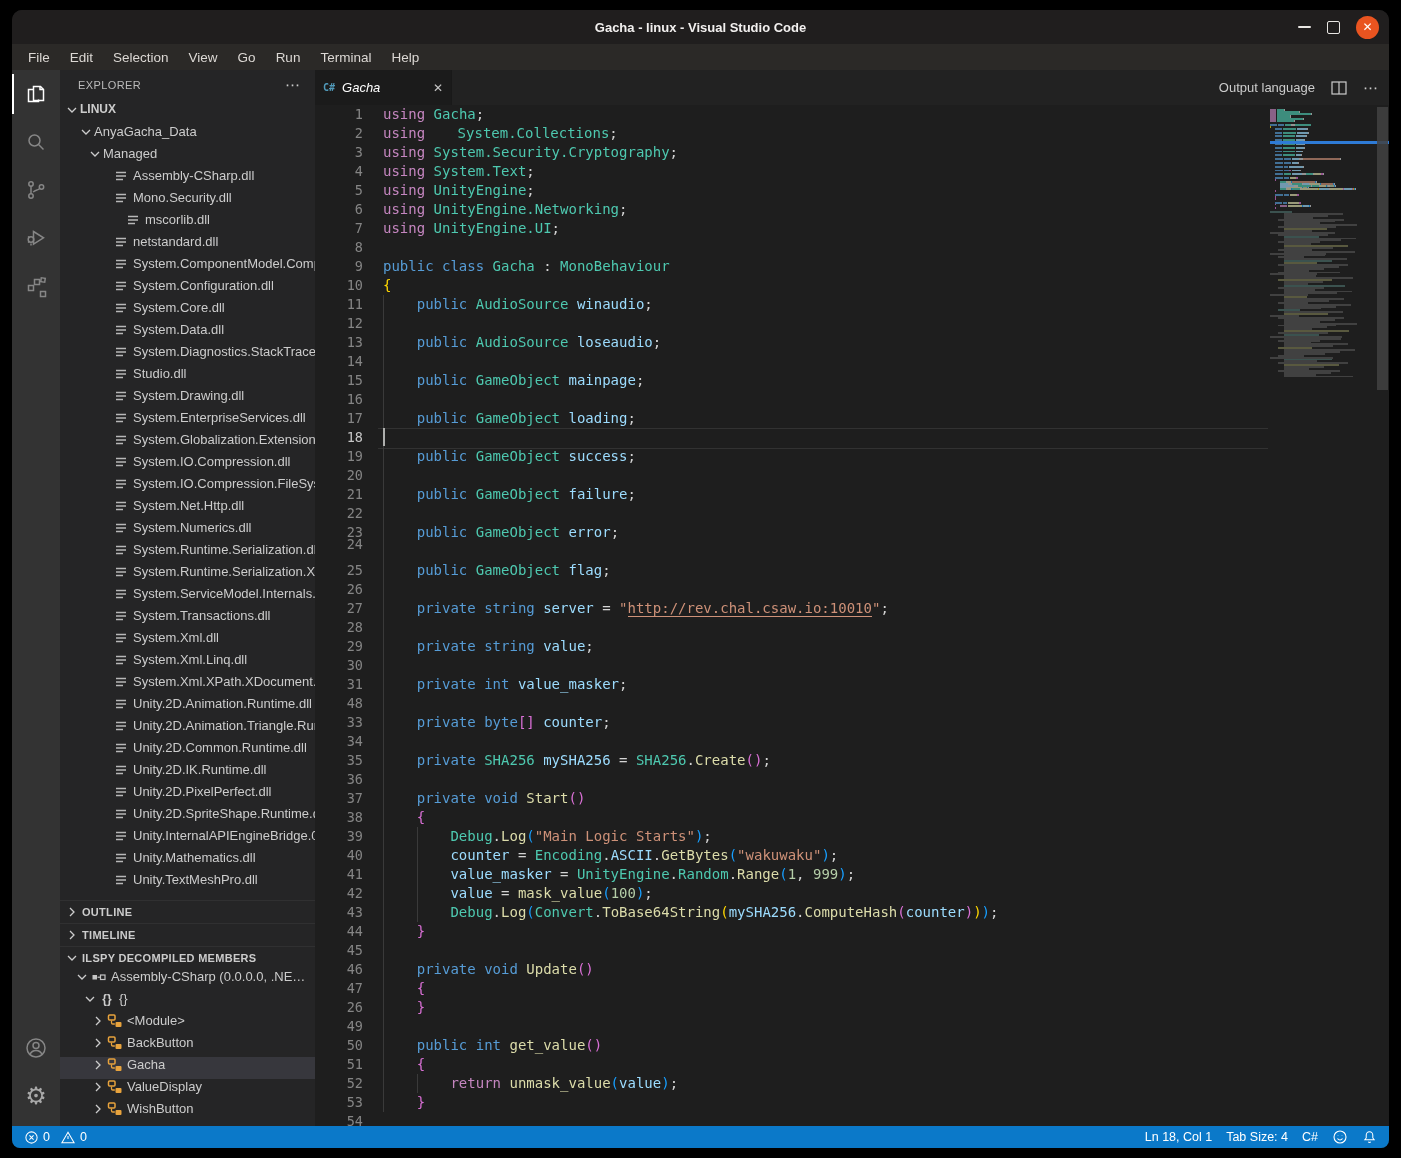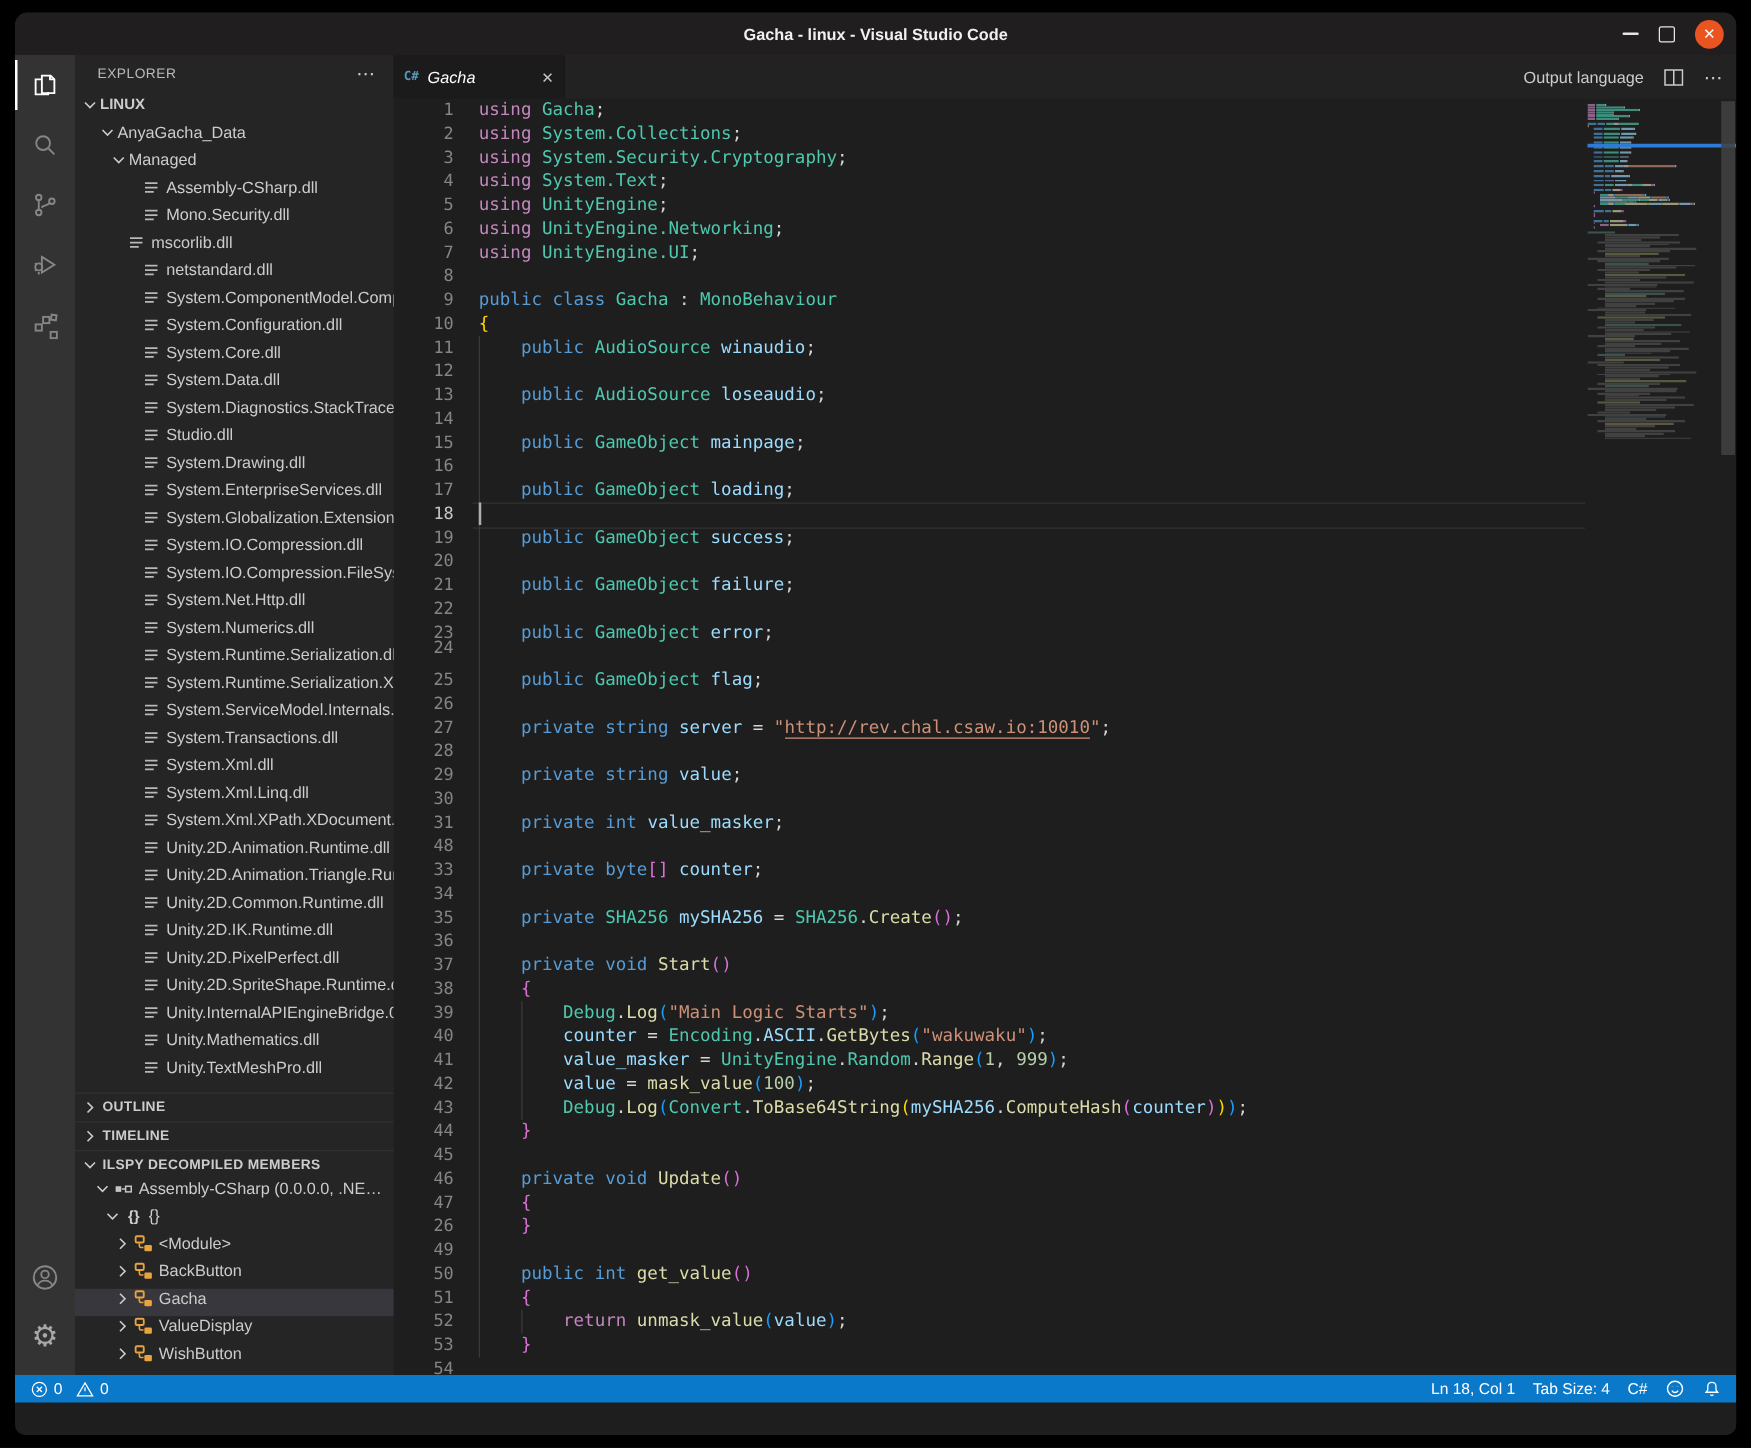--- a/index.html
+++ b/index.html
@@ -82,20 +82,30 @@
 
   <div class="titlebar">
     <span class="title-text">Gacha - linux - Visual Studio Code</span>
     <div class="win-controls">
       <span class="wc-min"></span>
       <span class="wc-max"></span>
       <span class="wc-close" style="background: rgb(233, 84, 32);">✕</span>
     </div>
   </div>
 
+  <div class="menubar" id="menubar">
+      <span class="menu-item">File</span>
+      <span class="menu-item">Edit</span>
+      <span class="menu-item">Selection</span>
+      <span class="menu-item">View</span>
+      <span class="menu-item">Go</span>
+      <span class="menu-item">Run</span>
+      <span class="menu-item">Terminal</span>
+      <span class="menu-item">Help</span>
+    </div>
 
   <div class="workbench">
 
     <div class="activitybar">
       <div class="act-item active">
         <svg width="24" height="24" viewBox="0 0 24 24">
             <path d="M9.5 4.5h7l3 3v11h-10z"></path>
             <path d="M16 4.5v3h3.5"></path>
             <path d="M9.5 7.5h-5v12h10v-2"></path>
           </svg>
@@ -186,21 +196,21 @@
           </div>
           <div class="row" style="padding-left: 36px;">
             <span class="chev"></span>
             <span class="ticon">
               <svg width="16" height="16" viewBox="0 0 16 16">
                 <path d="M3 4.5h10M3 8h10M3 11.5h7" stroke="#b8b8b8" stroke-width="1.4" fill="none"></path>
               </svg>
             </span>
             <span>Mono.Security.dll</span>
           </div>
-          <div class="row" style="padding-left: 24px;">
+          <div class="row" style="padding-left: 48px;">
             <span class="chev"></span>
             <span class="ticon">
               <svg width="16" height="16" viewBox="0 0 16 16">
                 <path d="M3 4.5h10M3 8h10M3 11.5h7" stroke="#b8b8b8" stroke-width="1.4" fill="none"></path>
               </svg>
             </span>
             <span>mscorlib.dll</span>
           </div>
           <div class="row" style="padding-left: 36px;">
             <span class="chev"></span>
@@ -618,21 +628,21 @@
                 <path d="M8 1v12" stroke="#cccccc" stroke-width="1.2"></path>
               </svg>
             </span>
           <span class="sb-more">⋯</span>
         </div>
       </div>
       <div class="editorbody" id="editorbody">
         <div class="cur-line" id="curline" style="top: 323px;"></div>
         <div id="code-lines">
             <div class="code-line" style="top: 0px;"><span class="ln">1</span><span class="lc"><span style="color: rgb(197, 134, 192);">using</span><span style="color: rgb(212, 212, 212);"> </span><span style="color: rgb(78, 201, 176);">Gacha</span><span style="color: rgb(212, 212, 212);">;</span></span></div>
-            <div class="code-line" style="top: 19px;"><span class="ln">2</span><span class="lc"><span style="color: rgb(197, 134, 192);">using</span><span style="color: rgb(212, 212, 212);"> </span><span style="color: rgb(78, 201, 176);">System.Collections</span><span style="color: rgb(212, 212, 212);">;</span></span></div>
+            <div class="code-line" style="top: 19px;"><span class="ln">2</span><span class="lc"><span style="color: rgb(197, 134, 192);">using</span><span style="color: rgb(212, 212, 212);"> </span><span style="color: rgb(78, 201, 176); margin-left: 24px;">System.Collections</span><span style="color: rgb(212, 212, 212);">;</span></span></div>
             <div class="code-line" style="top: 38px;"><span class="ln">3</span><span class="lc"><span style="color: rgb(197, 134, 192);">using</span><span style="color: rgb(212, 212, 212);"> </span><span style="color: rgb(78, 201, 176);">System.Security.Cryptography</span><span style="color: rgb(212, 212, 212);">;</span></span></div>
             <div class="code-line" style="top: 57px;"><span class="ln">4</span><span class="lc"><span style="color: rgb(197, 134, 192);">using</span><span style="color: rgb(212, 212, 212);"> </span><span style="color: rgb(78, 201, 176);">System.Text</span><span style="color: rgb(212, 212, 212);">;</span></span></div>
             <div class="code-line" style="top: 76px;"><span class="ln">5</span><span class="lc"><span style="color: rgb(197, 134, 192);">using</span><span style="color: rgb(212, 212, 212);"> </span><span style="color: rgb(78, 201, 176);">UnityEngine</span><span style="color: rgb(212, 212, 212);">;</span></span></div>
             <div class="code-line" style="top: 95px;"><span class="ln">6</span><span class="lc"><span style="color: rgb(197, 134, 192);">using</span><span style="color: rgb(212, 212, 212);"> </span><span style="color: rgb(78, 201, 176);">UnityEngine.Networking</span><span style="color: rgb(212, 212, 212);">;</span></span></div>
             <div class="code-line" style="top: 114px;"><span class="ln">7</span><span class="lc"><span style="color: rgb(197, 134, 192);">using</span><span style="color: rgb(212, 212, 212);"> </span><span style="color: rgb(78, 201, 176);">UnityEngine.UI</span><span style="color: rgb(212, 212, 212);">;</span></span></div>
             <div class="code-line" style="top: 133px;"><span class="ln">8</span><span class="lc"></span></div>
             <div class="code-line" style="top: 152px;"><span class="ln">9</span><span class="lc"><span style="color: rgb(86, 156, 214);">public</span><span style="color: rgb(212, 212, 212);"> </span><span style="color: rgb(86, 156, 214);">class</span><span style="color: rgb(212, 212, 212);"> </span><span style="color: rgb(78, 201, 176);">Gacha</span><span style="color: rgb(212, 212, 212);"> : </span><span style="color: rgb(78, 201, 176);">MonoBehaviour</span></span></div>
             <div class="code-line" style="top: 171px;"><span class="ln">10</span><span class="lc"><span style="color: rgb(255, 215, 0);">{</span></span></div>
             <div class="code-line" style="top: 190px;"><span class="ln">11</span><span class="lc"><span style="color: rgb(212, 212, 212);">    </span><span style="color: rgb(86, 156, 214);">public</span><span style="color: rgb(212, 212, 212);"> </span><span style="color: rgb(78, 201, 176);">AudioSource</span><span style="color: rgb(212, 212, 212);"> </span><span style="color: rgb(156, 220, 254);">winaudio</span><span style="color: rgb(212, 212, 212);">;</span></span></div>
             <div class="code-line" style="top: 209px;"><span class="ln">12</span><span class="lc"></span></div>

